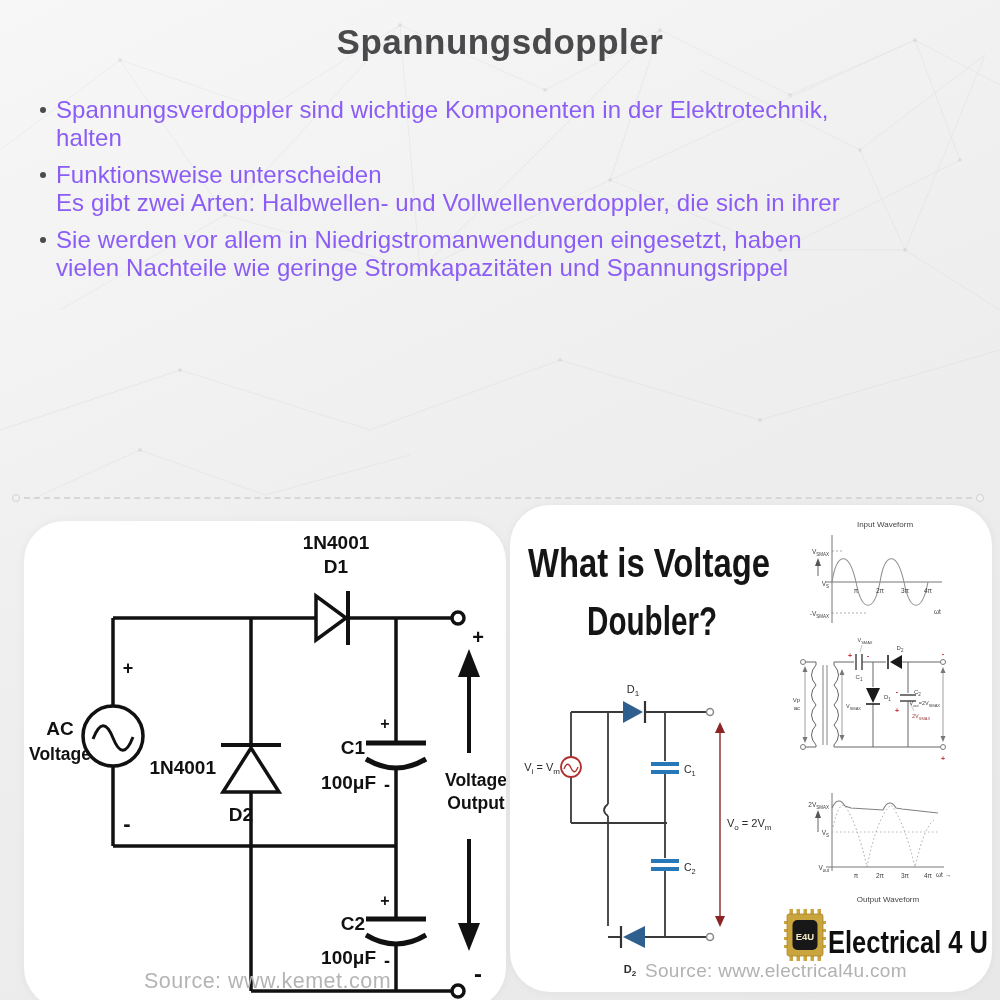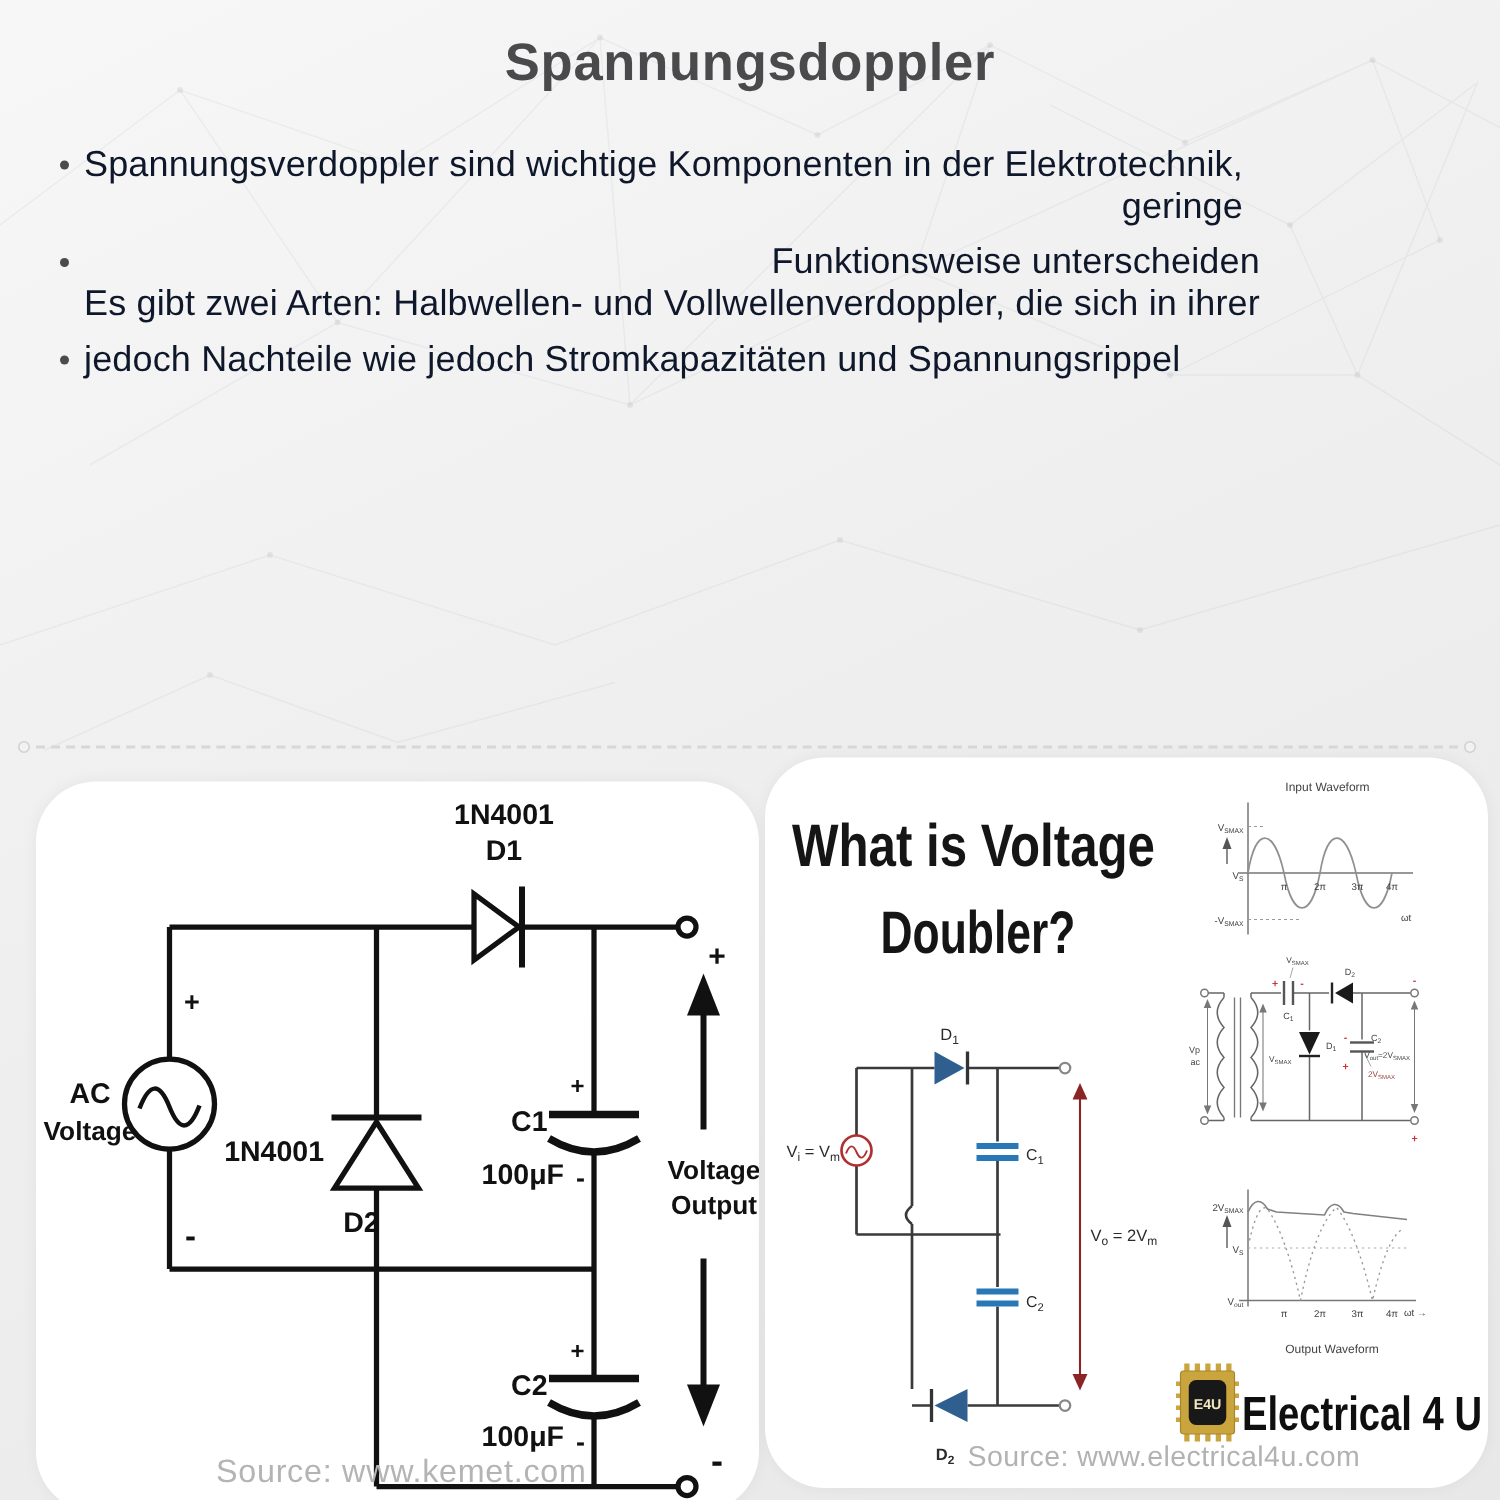--- a/index.html
+++ b/index.html
@@ -9,21 +9,21 @@
     background:linear-gradient(155deg,#f7f7f7 0%,#efefef 45%,#e8e8e9 100%);
   }
   .page{position:relative;width:1000px;height:856px;}
   .mesh{position:absolute;top:0;left:0;z-index:0;}
   .title{
     position:absolute;top:22px;left:0;width:1000px;margin:0;
     text-align:center;font-size:35px;font-weight:700;color:#4a4a4c;
     letter-spacing:.5px;z-index:2;
   }
   .bullets{position:absolute;top:96px;left:40px;width:935px;z-index:2;}
-  .bullet{display:flex;margin:0 0 9px 0;color:#0f172a;font-size:24px;line-height:28px;letter-spacing:.1px;text-align:right;}
+  .bullet{display:flex;margin:0 0 9px 0;color:#8b5cf6;font-size:24px;line-height:28px;letter-spacing:.1px;}
   .bullet .dot{flex:none;width:6px;height:6px;border-radius:50%;background:#4b4b4d;margin:11px 10px 0 0;}
   .bl{display:block;}
   .divider{position:absolute;top:497px;left:24px;width:948px;border-top:2px dashed #d7d7d7;z-index:1;}
   .divider::before,.divider::after{
     content:"";position:absolute;top:-5px;width:6px;height:6px;border-radius:50%;
     border:1px solid #d0d0d0;background:#f2f2f2;
   }
   .divider::before{left:-12px}
   .divider::after{right:-12px}
   .panel{
@@ -72,34 +72,35 @@
     </g>
   </svg>
 
   <h1 class="title">Spannungsdoppler</h1>
 
   <div class="bullets">
     <div class="bullet">
       <span class="dot"></span>
       <span>
         <span class="bl">Spannungsverdoppler sind wichtige Komponenten in der Elektrotechnik,</span>
-        <span class="bl">geringe</span>
+        <span class="bl">halten</span>
       </span>
     </div>
     <div class="bullet">
       <span class="dot"></span>
       <span>
         <span class="bl">Funktionsweise unterscheiden</span>
         <span class="bl">Es gibt zwei Arten: Halbwellen- und Vollwellenverdoppler, die sich in ihrer</span>
       </span>
     </div>
     <div class="bullet">
       <span class="dot"></span>
       <span>
-        <span class="bl">jedoch Nachteile wie jedoch Stromkapazitäten und Spannungsrippel</span>
+        <span class="bl">Sie werden vor allem in Niedrigstromanwendungen eingesetzt, haben</span>
+        <span class="bl">vielen Nachteile wie geringe Stromkapazitäten und Spannungsrippel</span>
       </span>
     </div>
   </div>
 
   <div class="divider"></div>
 
   <figure class="panel left" style="margin:16px">
     <svg viewBox="0 0 482 487" width="482" height="487">
 
       <path d="M89,97 H428 M89,97 V185 M89,245 V325 M89,325 H372 M227,97 V224 M227,271 V470 M227,470 H428 M372,97 V222 M372,247 V325 M372,325 V398 M372,423 V470" stroke="#111" stroke-width="3.5" fill="none"></path>

